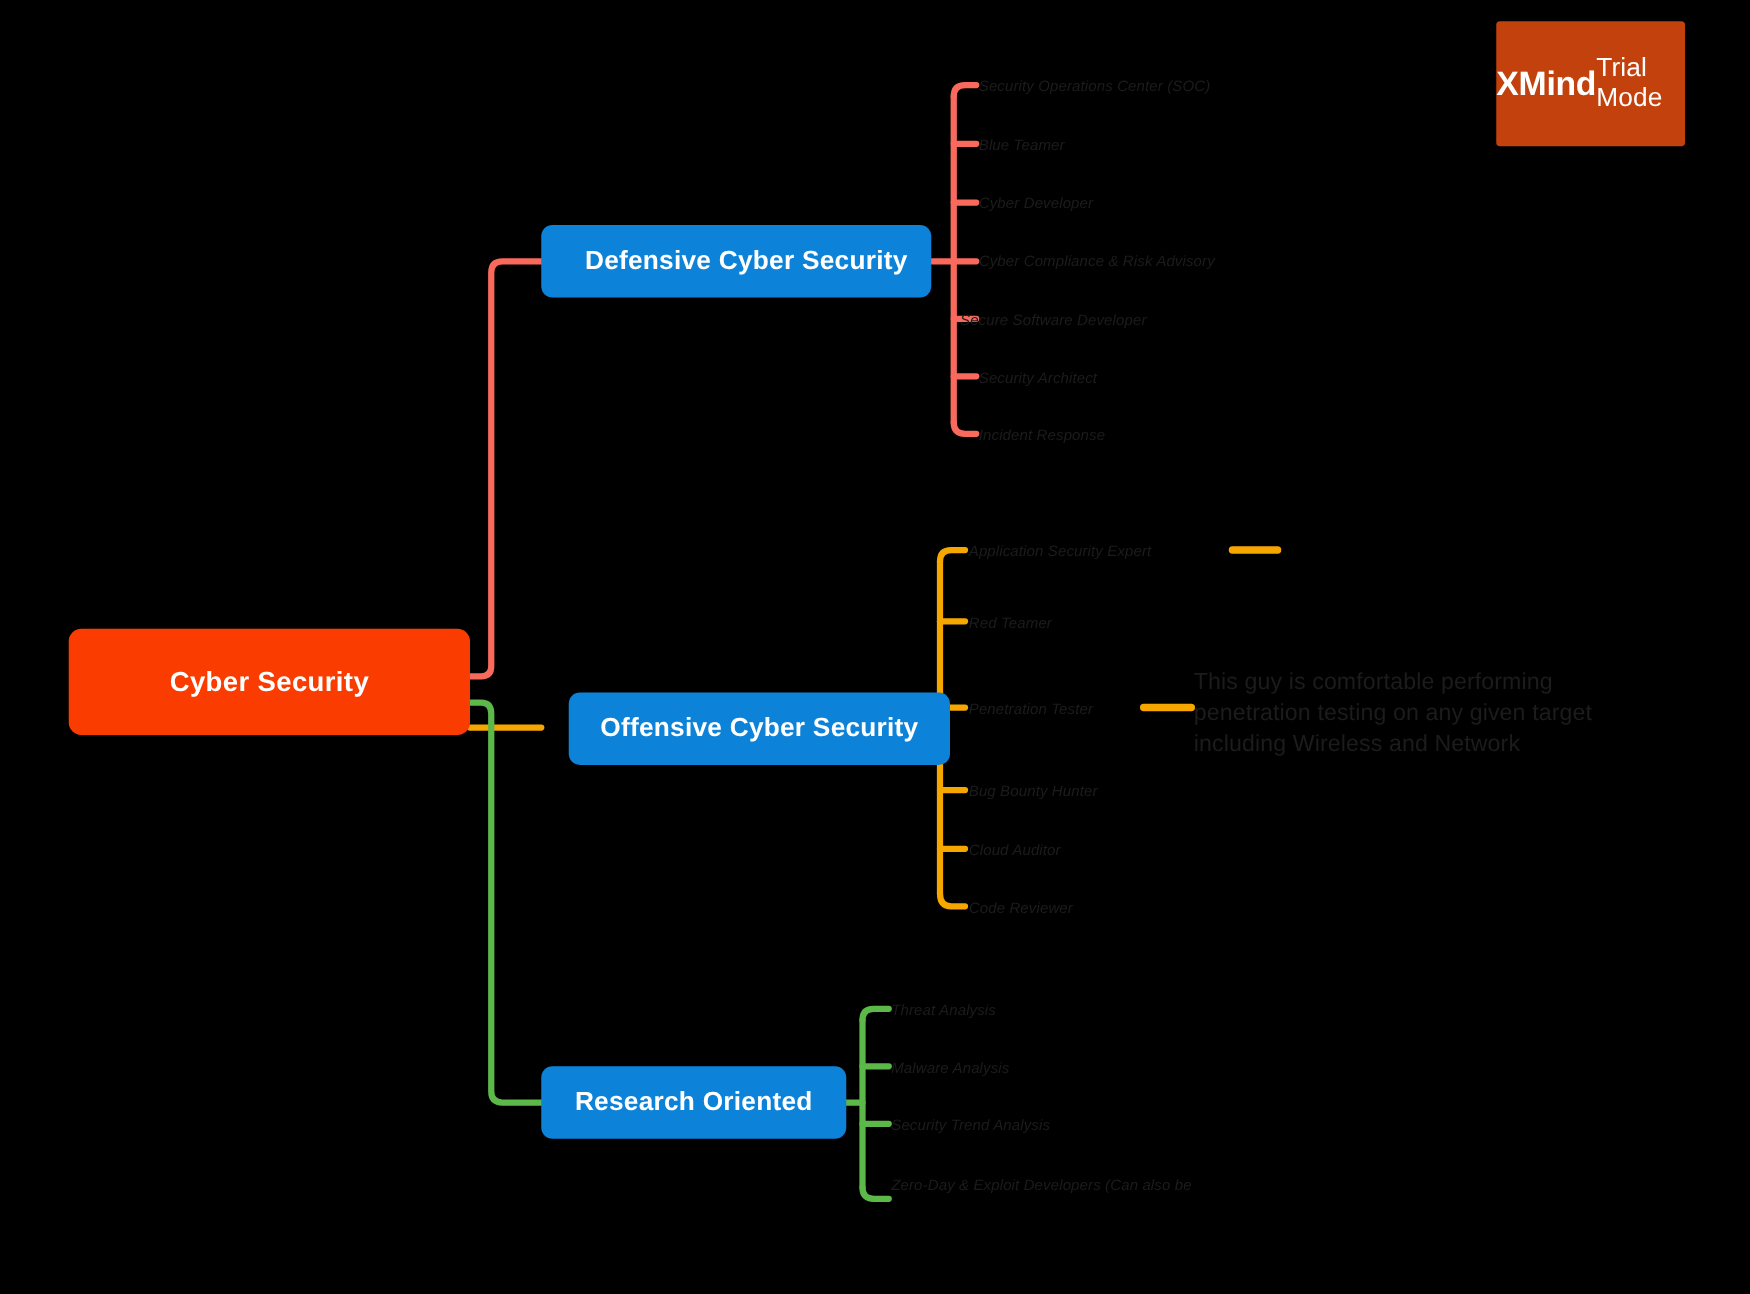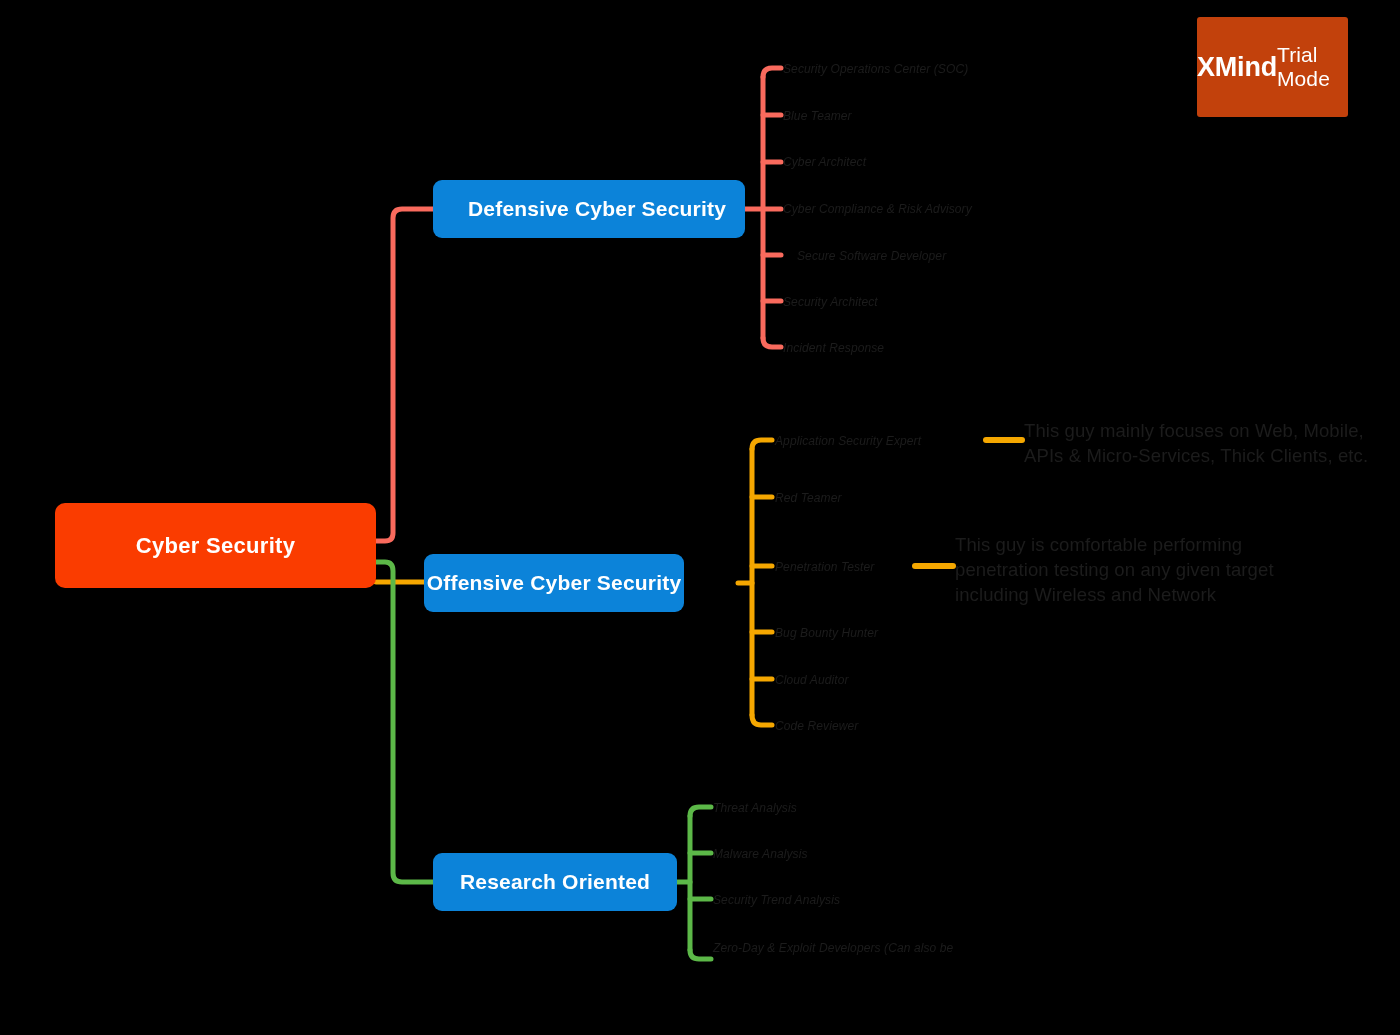--- a/index.html
+++ b/index.html
@@ -70,21 +70,21 @@
   }
   .branch-label {
     color: #FFFFFF;
     font-size: 21px;
     font-weight: bold;
     white-space: nowrap;
     letter-spacing: 0.2px;
   }
 
   #branch-defensive { left: 433px; top: 180px; width: 312px; padding-left: 38px; }
-  #branch-offensive { left: 424px; top: 554px; width: 260px; }
+  #branch-offensive { left: 455px; top: 554px; width: 305px; }
   #branch-research  { left: 433px; top: 853px; width: 244px; text-align: center; }
 
   
   .leaf {
     position: absolute;
     color: #1C1C1C;
     font-size: 12px;
     line-height: 24px;
     white-space: nowrap;
     letter-spacing: 0.1px;
@@ -185,37 +185,33 @@
   <div class="node branch-node" id="branch-offensive">
     <span class="branch-label">Offensive Cyber Security</span>
   </div>
 
   <div class="node branch-node" id="branch-research">
     <span class="branch-label">Research Oriented</span>
   </div>
 
   <div class="leaf" style="left:783px; top:57px;">Security Operations Center (SOC)</div>
   <div class="leaf" style="left:783px; top:104px;">Blue Teamer</div>
-  <div class="leaf" style="left:783px; top:150px;">Cyber Architect</div>
+  <div class="leaf" style="left:783px; top:150px;">Cyber Developer</div>
   <div class="leaf" style="left:783px; top:197px;">Cyber Compliance &amp; Risk Advisory</div>
-  <div class="leaf" style="left:797px; top:244px;">Secure Software Developer</div>
+  <div class="leaf" style="left:768px; top:244px;">Secure Software Developer</div>
   <div class="leaf" style="left:783px; top:290px;">Security Architect</div>
   <div class="leaf" style="left:783px; top:336px;">Incident Response</div>
 
   <div class="leaf" style="left:775px; top:429px;">Application Security Expert</div>
   <div class="leaf" style="left:775px; top:486px;">Red Teamer</div>
   <div class="leaf" style="left:775px; top:555px;">Penetration Tester</div>
   <div class="leaf" style="left:775px; top:621px;">Bug Bounty Hunter</div>
   <div class="leaf" style="left:775px; top:668px;">Cloud Auditor</div>
   <div class="leaf" style="left:775px; top:714px;text-align:center;">Code Reviewer</div>
 
-  <div class="note" style="left:1024px; top:418px;">
-    <span class="note-line">This guy mainly focuses on Web, Mobile,</span>
-    <span class="note-line">APIs &amp; Micro-Services, Thick Clients, etc.</span>
-  </div>
 
   <div class="note" style="left:955px; top:532px;">
     <span class="note-line">This guy is comfortable performing</span>
     <span class="note-line">penetration testing on any given target</span>
     <span class="note-line">including Wireless and Network</span>
   </div>
 
   <div class="leaf" style="left:713px; top:796px;">Threat Analysis</div>
   <div class="leaf" style="left:713px; top:842px;">Malware Analysis</div>
   <div class="leaf" style="left:713px; top:888px;">Security Trend Analysis</div>

